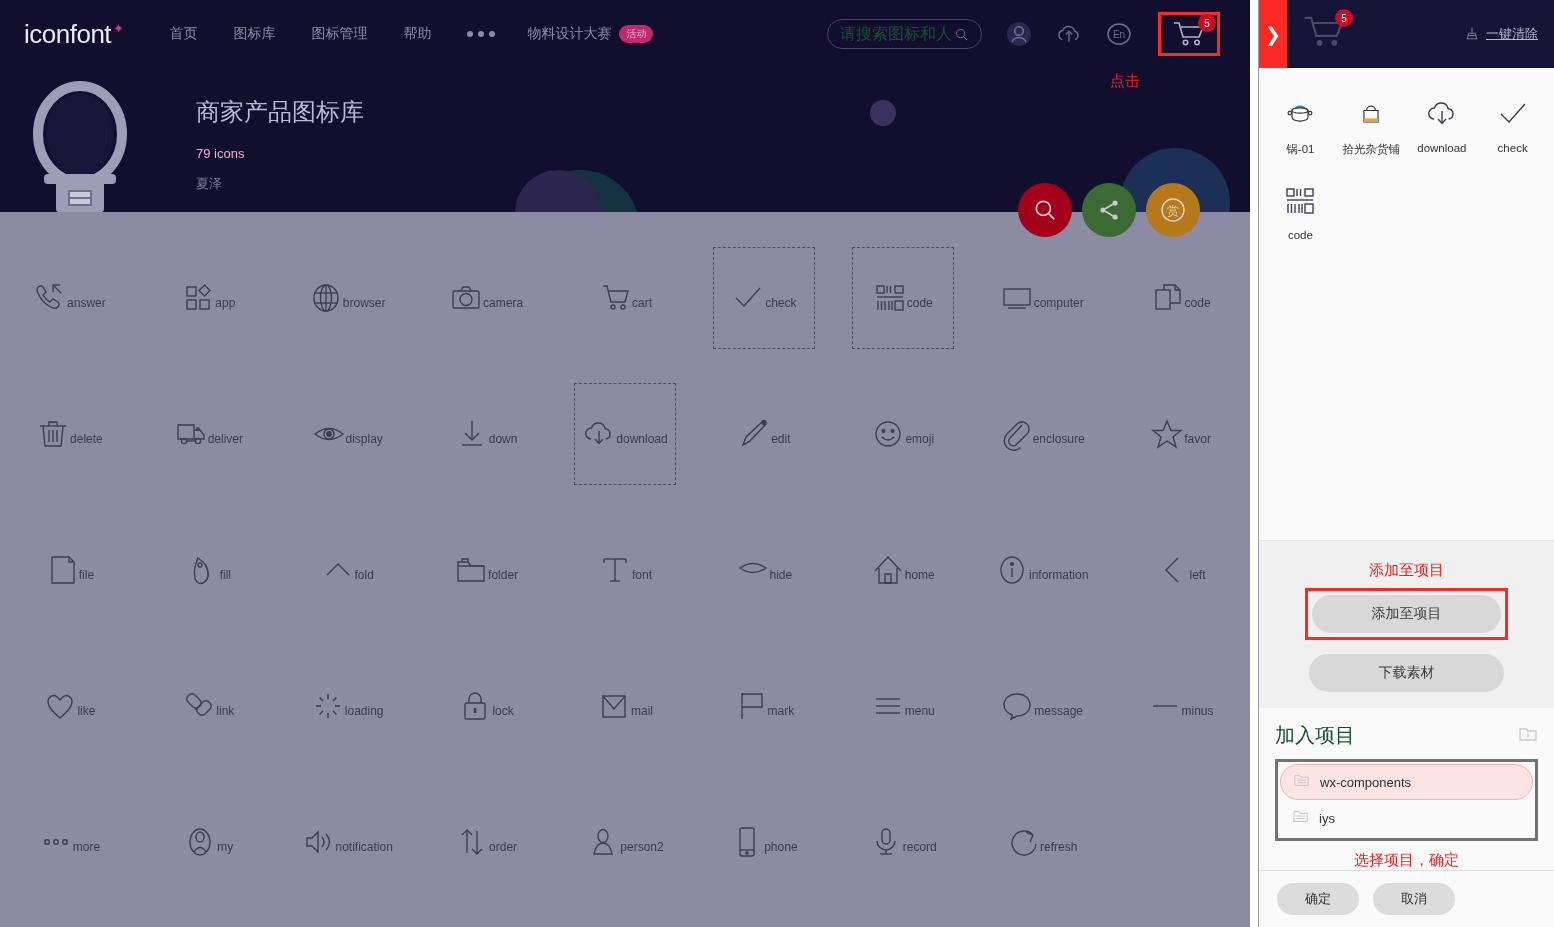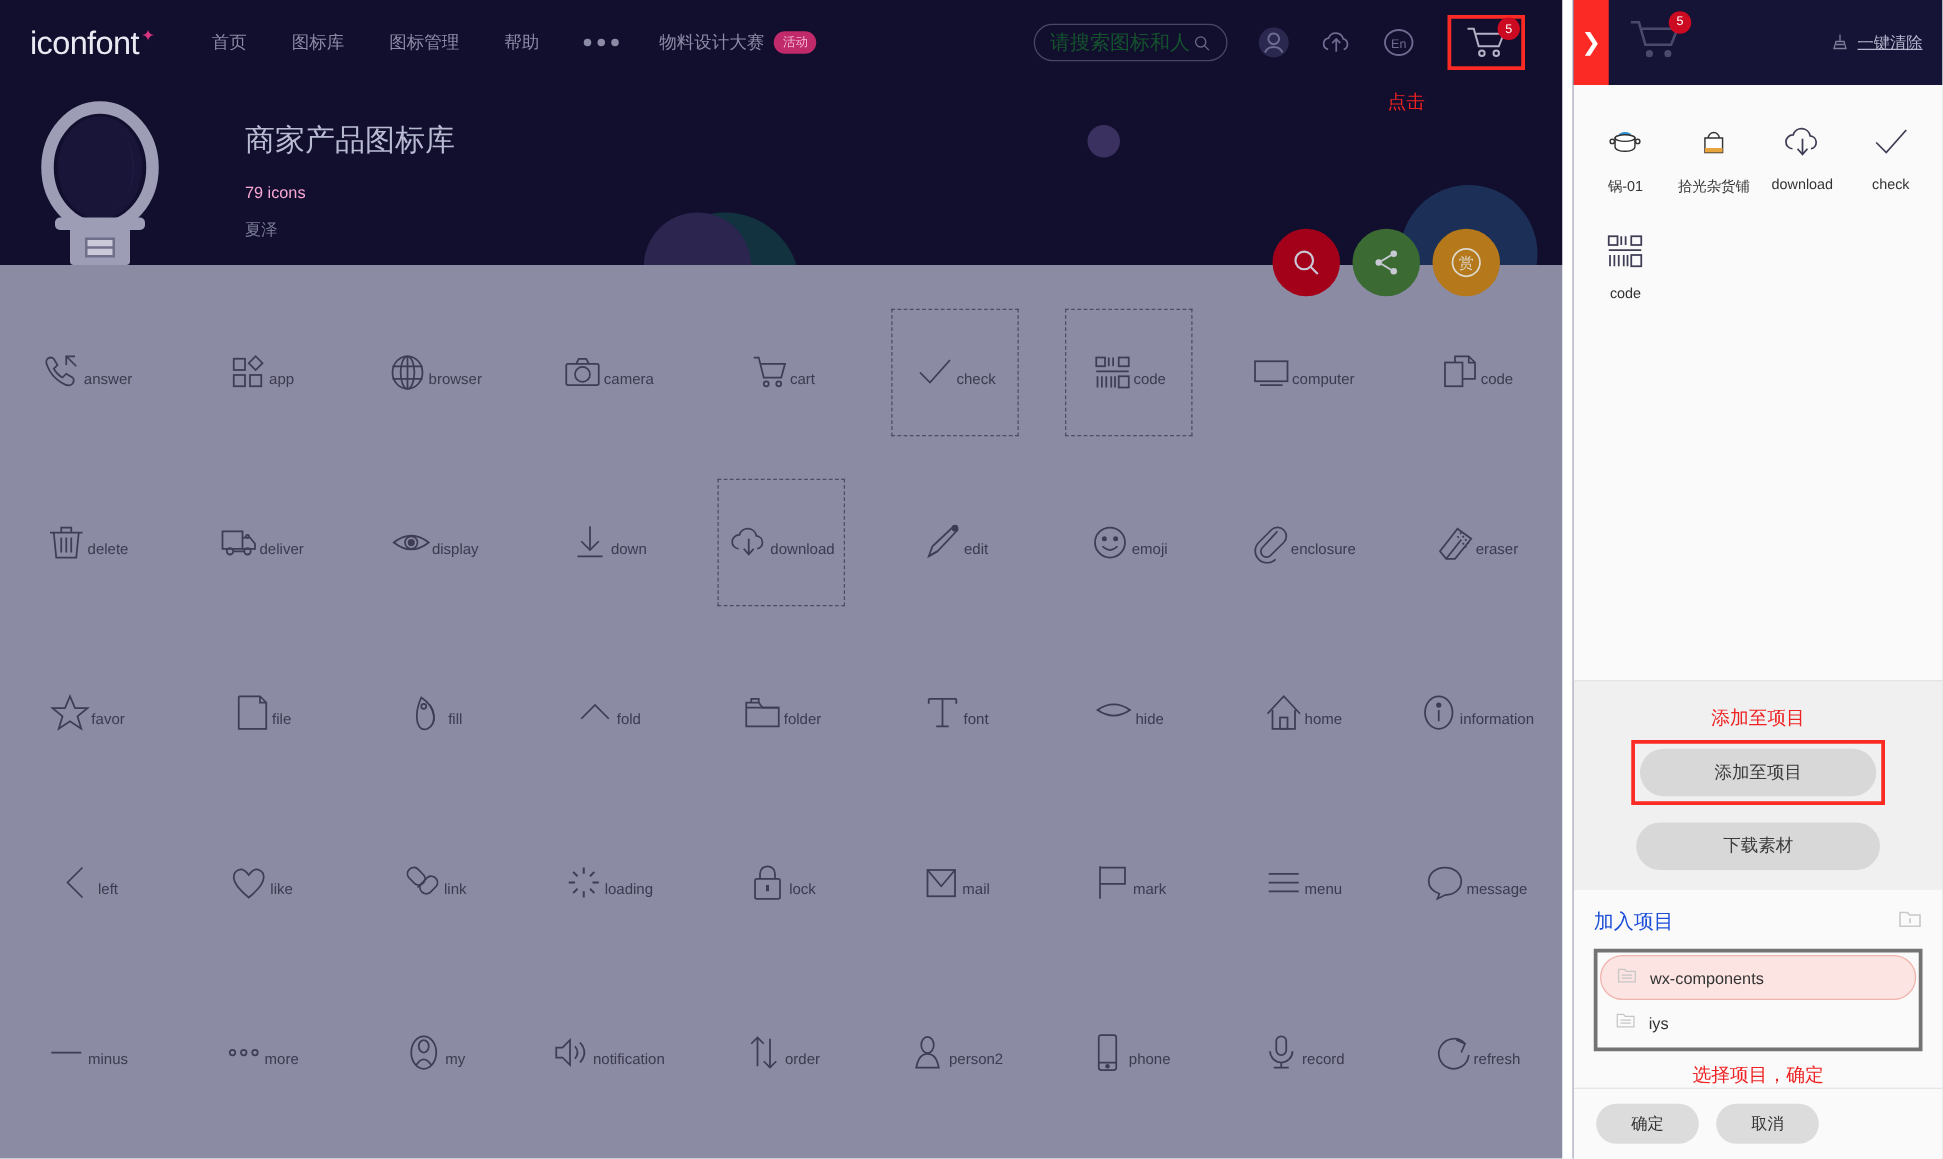--- a/index.html
+++ b/index.html
@@ -144,21 +144,21 @@
   .pbtn {
     height: 38px; border-radius: 19px; background: #d8d8d8; color: #3b3b3b;
     display: flex; align-items: center; justify-content: center; font-size: 14px; cursor: pointer;
   }
   .btn-second { margin: 14px 50px 0 50px; }
 
   .proj {
     background: #fafafa; padding: 14px 16px 0 16px; position: relative;
   }
   .proj-head { display: flex; align-items: center; }
-  .proj-title { font-size: 16px; color: #1d4ed8; }
+  .proj-title { font-size: 20px; color: #14532d; }
   .proj-add { margin-left: auto; }
   .proj-list-hl { border: 3px solid #737373; margin-top: 10px; padding: 2px; }
   .proj-item {
     display: flex; align-items: center; gap: 10px; height: 36px; padding: 0 12px;
     font-size: 13px; color: #333; border-radius: 18px; cursor: pointer;
   }
   .proj-item.active { background: #fbe4e2; border: 1px solid #f0b3ad; }
   .anno2 { color: #ee2222; font-size: 15px; text-align: center; margin-top: 10px; }
 
   .panel-foot {
@@ -499,33 +499,20 @@
             </div>
           </div>
           <div class="cell">
             <div class="box">
               <div class="glyph">
                 <svg class="ic" width="34" height="34" viewBox="0 0 34 34">
                   <path d="M23 8 L11 21 a4.5 4.5 0 0 0 6.4 6.4 L28 17 a7 7 0 0 0 -10 -10 L8 17 a9.5 9.5 0 0 0 13.5 13.5"></path>
                 </svg>
               </div>
               <div class="cell-label">enclosure</div>
-            </div>
-          </div>
-          <div class="cell">
-            <div class="box">
-              <div class="glyph">
-                <svg class="ic" width="34" height="34" viewBox="0 0 34 34">
-                  <polygon points="5,24 19,6 30,14 17,30 10,30"></polygon>
-                  <line x1="10" y1="30" x2="21" y2="16"></line>
-                  <line x1="21" y1="9" x2="28" y2="18" stroke-dasharray="1.6 1.8"></line>
-                  <line x1="19" y1="12" x2="26" y2="21" stroke-dasharray="1.6 1.8"></line>
-                </svg>
-              </div>
-              <div class="cell-label">eraser</div>
             </div>
           </div>
           <div class="cell">
             <div class="box">
               <div class="glyph">
                 <svg class="ic" width="34" height="34" viewBox="0 0 34 34">
                   <polygon points="17,4 21,13.5 31,13.5 23,20 26,30 17,24 8,30 11,20 3,13.5 13,13.5"></polygon>
                 </svg>
               </div>
               <div class="cell-label">favor</div>

